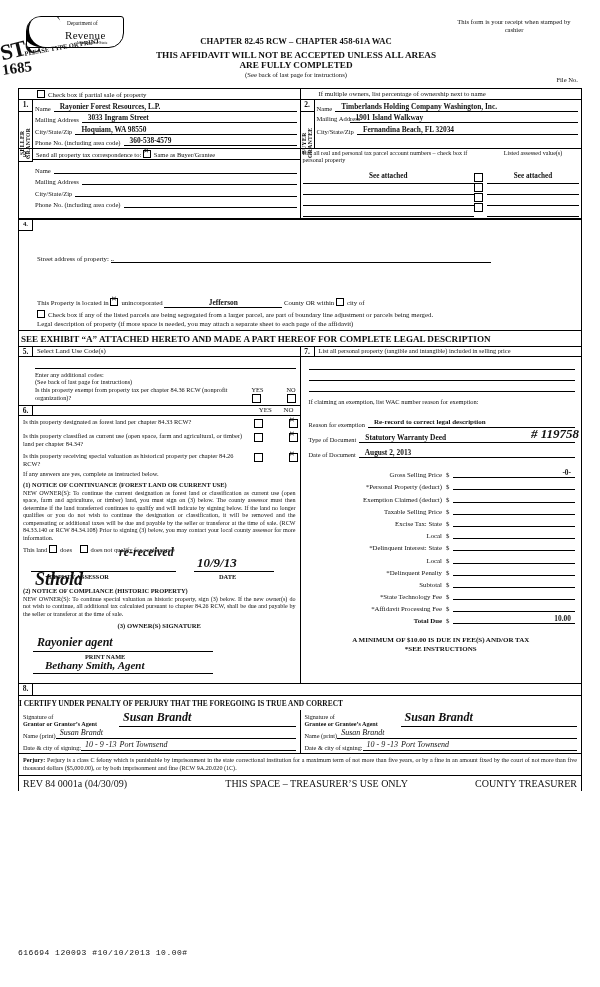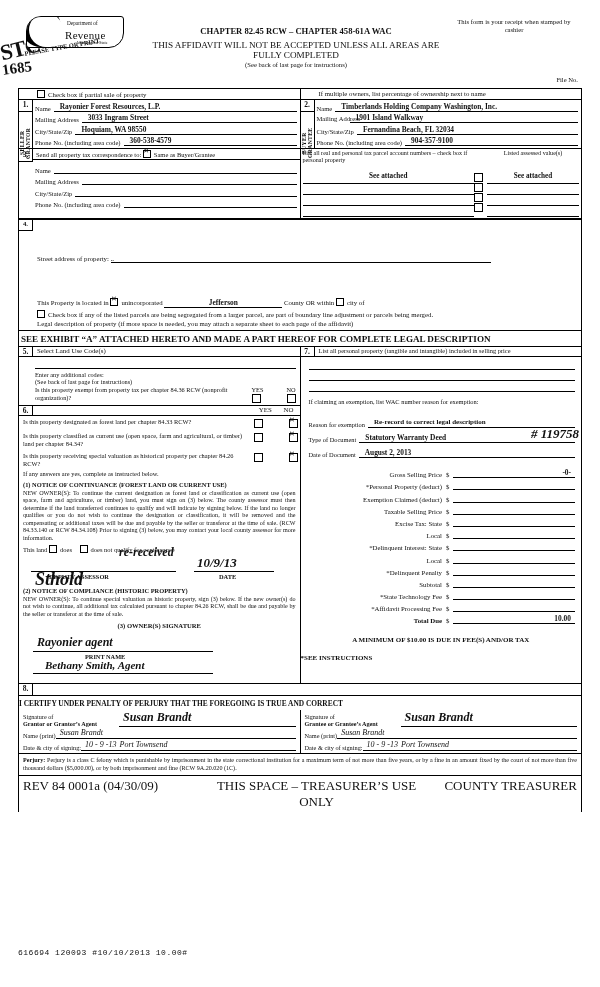--- a/index.html
+++ b/index.html
@@ -32,22 +32,22 @@
   }
   .logo-dept{position:absolute;left:40px;top:3px;font-size:5.3px;line-height:1.15;}
   .logo-rev{position:absolute;left:38px;top:12px;font-size:11px;font-weight:normal;letter-spacing:.3px;}
   .logo-wa{position:absolute;left:50px;top:23px;font-size:4.4px;}
   .typeprint{
     position:absolute;left:6px;top:40px;font-size:6.4px;font-weight:bold;
     transform:rotate(-10deg);transform-origin:left top;
   }
   .title-block{position:absolute;left:128px;top:6px;width:300px;text-align:center;}
   .t1{font-size:12.5px;font-weight:bold;letter-spacing:.2px;}
-  .t2{font-size:8.6px;font-weight:bold;margin-top:10px;}
-  .t3{font-size:9.2px;font-weight:normal;margin-top:4px;}
+  .t2{font-size:8.6px;font-weight:bold;margin-top:20px;}
+  .t3{font-size:9.2px;font-weight:bold;margin-top:4px;}
   .t4{font-size:6.6px;margin-top:1px;font-style:normal;}
   .receipt{position:absolute;right:4px;top:8px;width:128px;text-align:center;font-size:6.6px;line-height:1.25;}
   .fileno{position:absolute;right:4px;top:66px;font-size:6.6px;}
 
   
   .frame{border:1px solid #000;}
   .numbox{
     width:13px;border-right:1px solid #000;border-bottom:1px solid #000;
     font-weight:bold;font-size:7.5px;text-align:center;padding-top:1px;
   }
@@ -108,21 +108,21 @@
   .certify{text-align:left;font-weight:bold;font-size:7.4px;padding:3px 0 2px;}
   .sigcols{display:flex;}
   .sigcols .c{width:50%;padding:0 4px 2px 4px;}
   .sigline{display:flex;font-size:6.3px;align-items:flex-end;margin-top:1px;}
   .sigline .l{white-space:nowrap;}
   .sigline .v{flex:1;border-bottom:1px solid #000;min-height:10px;padding-left:4px;}
   .hw{font-family:"Liberation Serif", serif;font-style:italic;font-weight:bold;font-size:9px;}
   .hw2{font-family:"Liberation Serif", serif;font-style:italic;font-size:8px;}
 
   .perjury{font-size:6.1px;line-height:1.25;padding:3px 4px;border-top:1px solid #000;text-align:justify;}
-  .footrow{display:flex;font-size:13px;border-top:1px solid #000;padding:2px 4px;}
+  .footrow{display:flex;font-size:10px;border-top:1px solid #000;padding:2px 4px;}
   .footrow .a{width:33%;}
   .footrow .b2{width:40%;text-align:center;font-variant:small-caps;}
   .footrow .c2{width:27%;text-align:right;}
 
   .barcode{position:absolute;left:18px;top:948px;font-family:"Liberation Mono", monospace;font-size:8px;letter-spacing:.5px;}
   .stc{
     position:absolute;left:0px;top:36px;font-size:22px;font-weight:bold;
     transform:rotate(-14deg);color:#111;letter-spacing:-1px;
   }
   .stc2{position:absolute;left:2px;top:60px;font-size:15px;font-weight:bold;transform:rotate(-8deg);}
@@ -208,24 +208,20 @@
                 <span class="lab">Name</span>
                 <span class="val">Timberlands Holding Company Washington, Inc.</span>
               </div>
             <div class="fld">
                 <span class="lab" style="width:30px;line-height:1.05;">Mailing Address</span>
                 <span class="val">1901 Island Walkway</span>
               </div>
             <div class="fld">
                 <span class="lab">City/State/Zip</span>
                 <span class="val">Fernandina Beach, FL  32034</span>
-              </div>
-            <div class="fld">
-                <span class="lab">Phone No. (including area code)</span>
-                <span class="val">904-357-9100</span>
               </div>
           </div>
         </div>
       </div>
     </div>
 
     <div class="frame" style="border-top:1px solid #000;border-bottom:none;">
       <div style="display:flex;">
         <div style="width:50%;border-right:1px solid #000;position:relative;">
           <div style="display:flex;">
@@ -498,21 +494,21 @@
                 <span class="mval"></span>
               </div>
             <div class="mrow">
                 <span class="mlab" style="font-weight:bold;">Total Due</span>
                 <span class="dollar">$</span>
                 <span class="mval">10.00</span>
               </div>
           </div>
 
           <div style="text-align:center;font-weight:bold;font-size:7px;margin-top:12px;">A MINIMUM OF $10.00 IS DUE IN FEE(S) AND/OR TAX</div>
-          <div style="text-align:left;font-weight:bold;font-size:7px;margin-top:10px;">*SEE INSTRUCTIONS</div>
+          <div style="text-align:center;font-weight:bold;font-size:7px;margin-top:1px;">*SEE INSTRUCTIONS</div>
         </div>
       </div>
     </div>
 
     <div class="frame sig8" style="border-top:1px solid #000;border-bottom:none;">
       <div class="hdrrow">
         <div class="nb" style="height:11px;">8.</div>
         <div style="flex:1;border-bottom:1px solid #000;height:11px;"></div>
       </div>
       <div class="certify">I CERTIFY UNDER PENALTY OF PERJURY THAT THE FOREGOING IS TRUE AND CORRECT</div>

